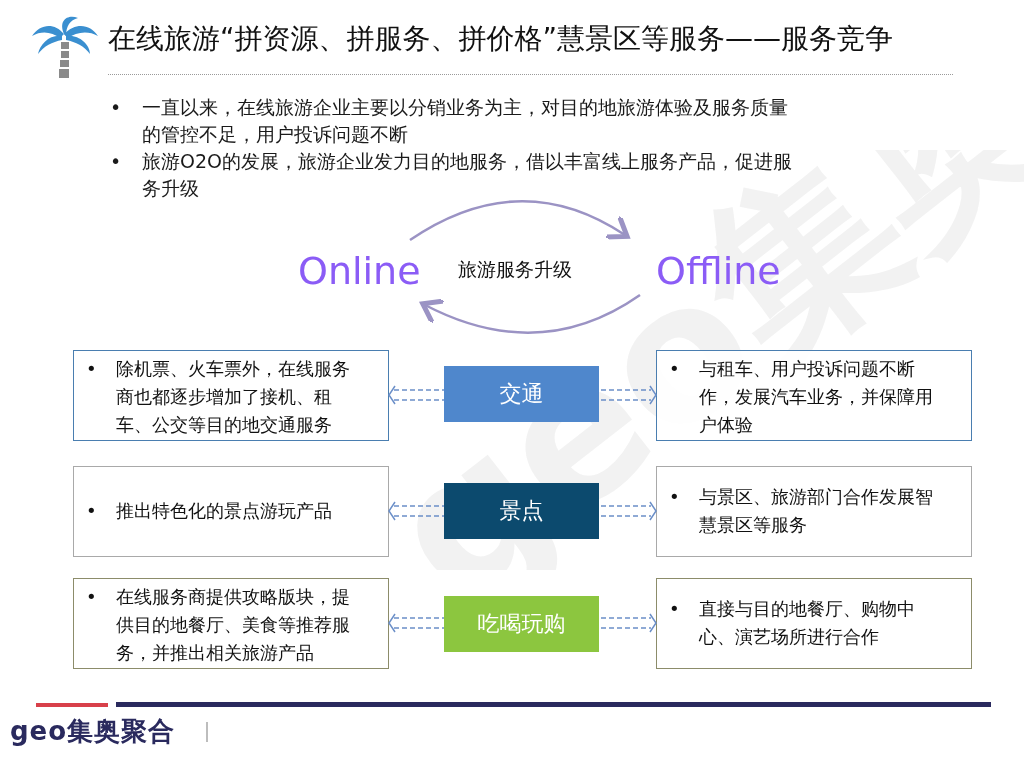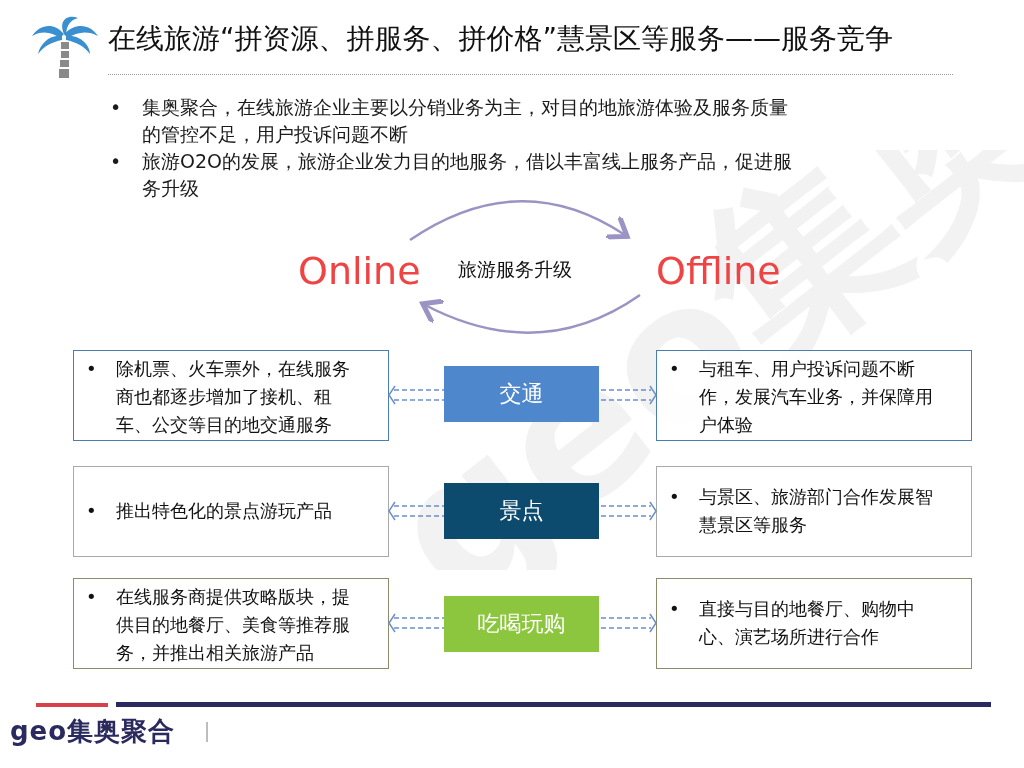--- a/index.html
+++ b/index.html
@@ -21,21 +21,21 @@
   .title-rule {
     left: 108px; top: 74px; width: 845px; height: 0;
     border-top: 1px dotted #9a9a9a; z-index: 2;
   }
   .bullets { left: 108px; top: 94px; width: 830px; z-index: 2; }
   .bullet-row { position: relative; padding-left: 34px; font-size: 19px; line-height: 27px; color: #1a1a1a; }
   .bullet-row .dot { position: absolute; left: 2px; top: 0; }
 
   .cycle { left: 290px; top: 195px; width: 520px; height: 140px; z-index: 2; }
   .word {
-    position: absolute; font-size: 38px; color: #ef4444;
+    position: absolute; font-size: 38px; color: #8b5cf6;
     font-family: "DejaVu Sans", sans-serif; letter-spacing: 0px;
   }
   .center-label { position: absolute; left: 168px; top: 62px; font-size: 19px; color: #111; }
 
   .box {
     position: absolute; background: rgba(255,255,255,0.92); z-index: 2;
     font-size: 18px; line-height: 28px; color: #111;
     box-sizing: border-box; padding: 4px 8px 4px 42px;
   }
   .box .dot { position: absolute; left: 12px; }
@@ -79,21 +79,21 @@
     <rect x="31" y="55" width="10" height="9"></rect>
   </g>
 </svg>
 
 <div class="abs title">在线旅游“拼资源、拼服务、拼价格”慧景区等服务——服务竞争</div>
 <div class="abs title-rule"></div>
 
 <div class="abs bullets">
   <div class="bullet-row">
     <span class="dot">•</span>
-    <div>集奥聚合，在线旅游企业主要以分销业务为主，对目的地旅游体验及服务质量</div>
+    <div>一直以来，在线旅游企业主要以分销业务为主，对目的地旅游体验及服务质量</div>
     <div>的管控不足，用户投诉问题不断</div>
   </div>
   <div class="bullet-row">
     <span class="dot">•</span>
     <div>旅游O2O的发展，旅游企业发力目的地服务，借以丰富线上服务产品，促进服</div>
     <div>务升级</div>
   </div>
 </div>
 
 <div class="abs cycle">

